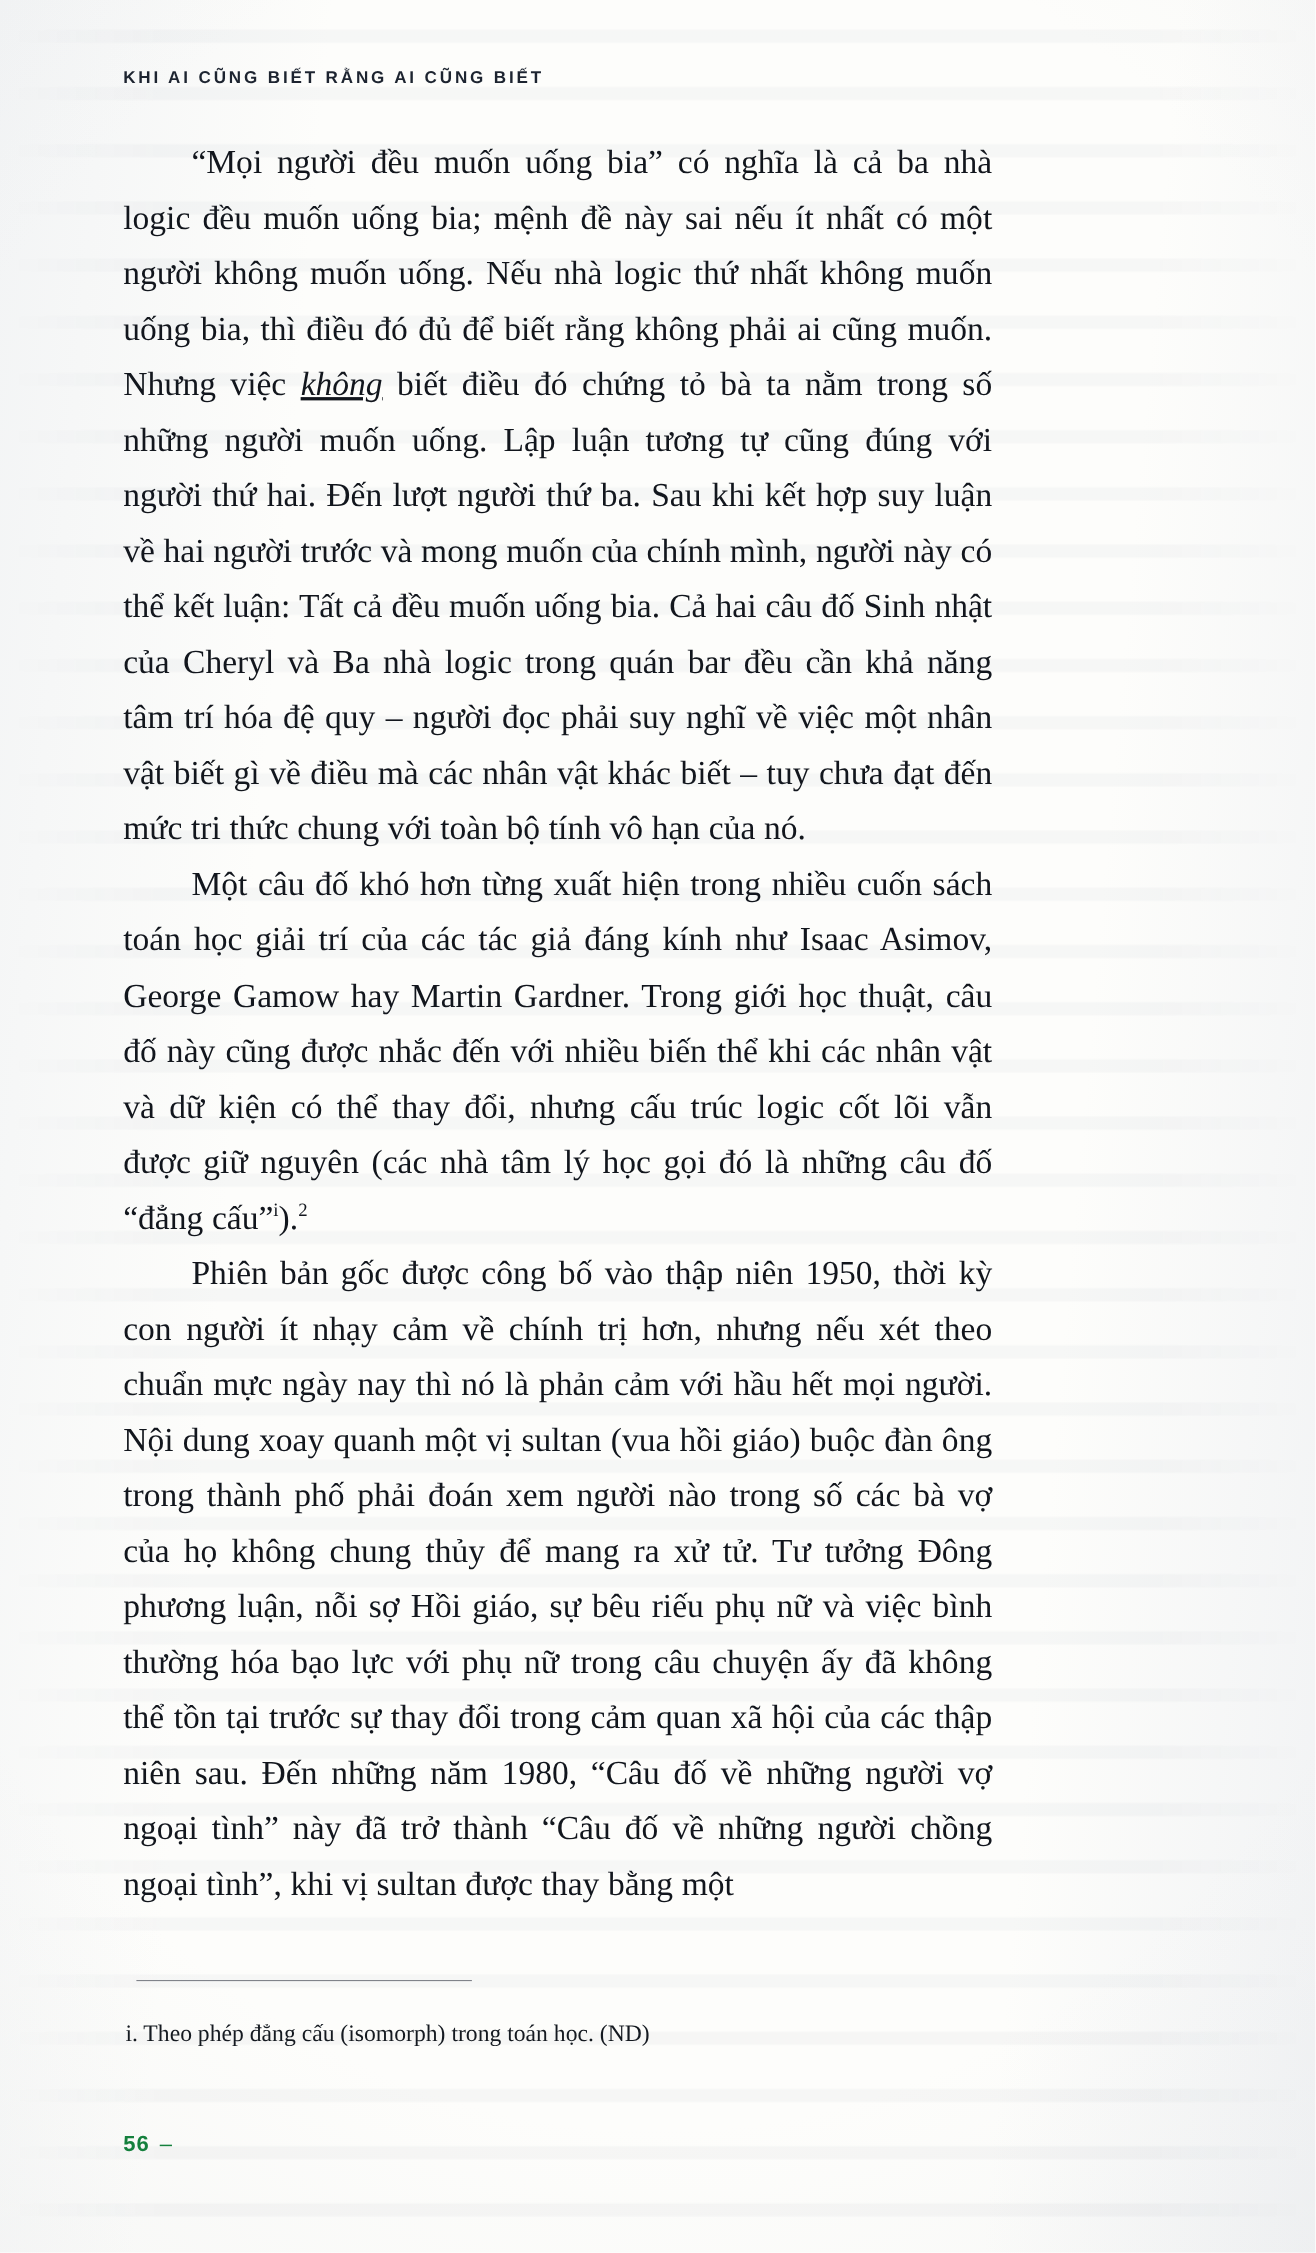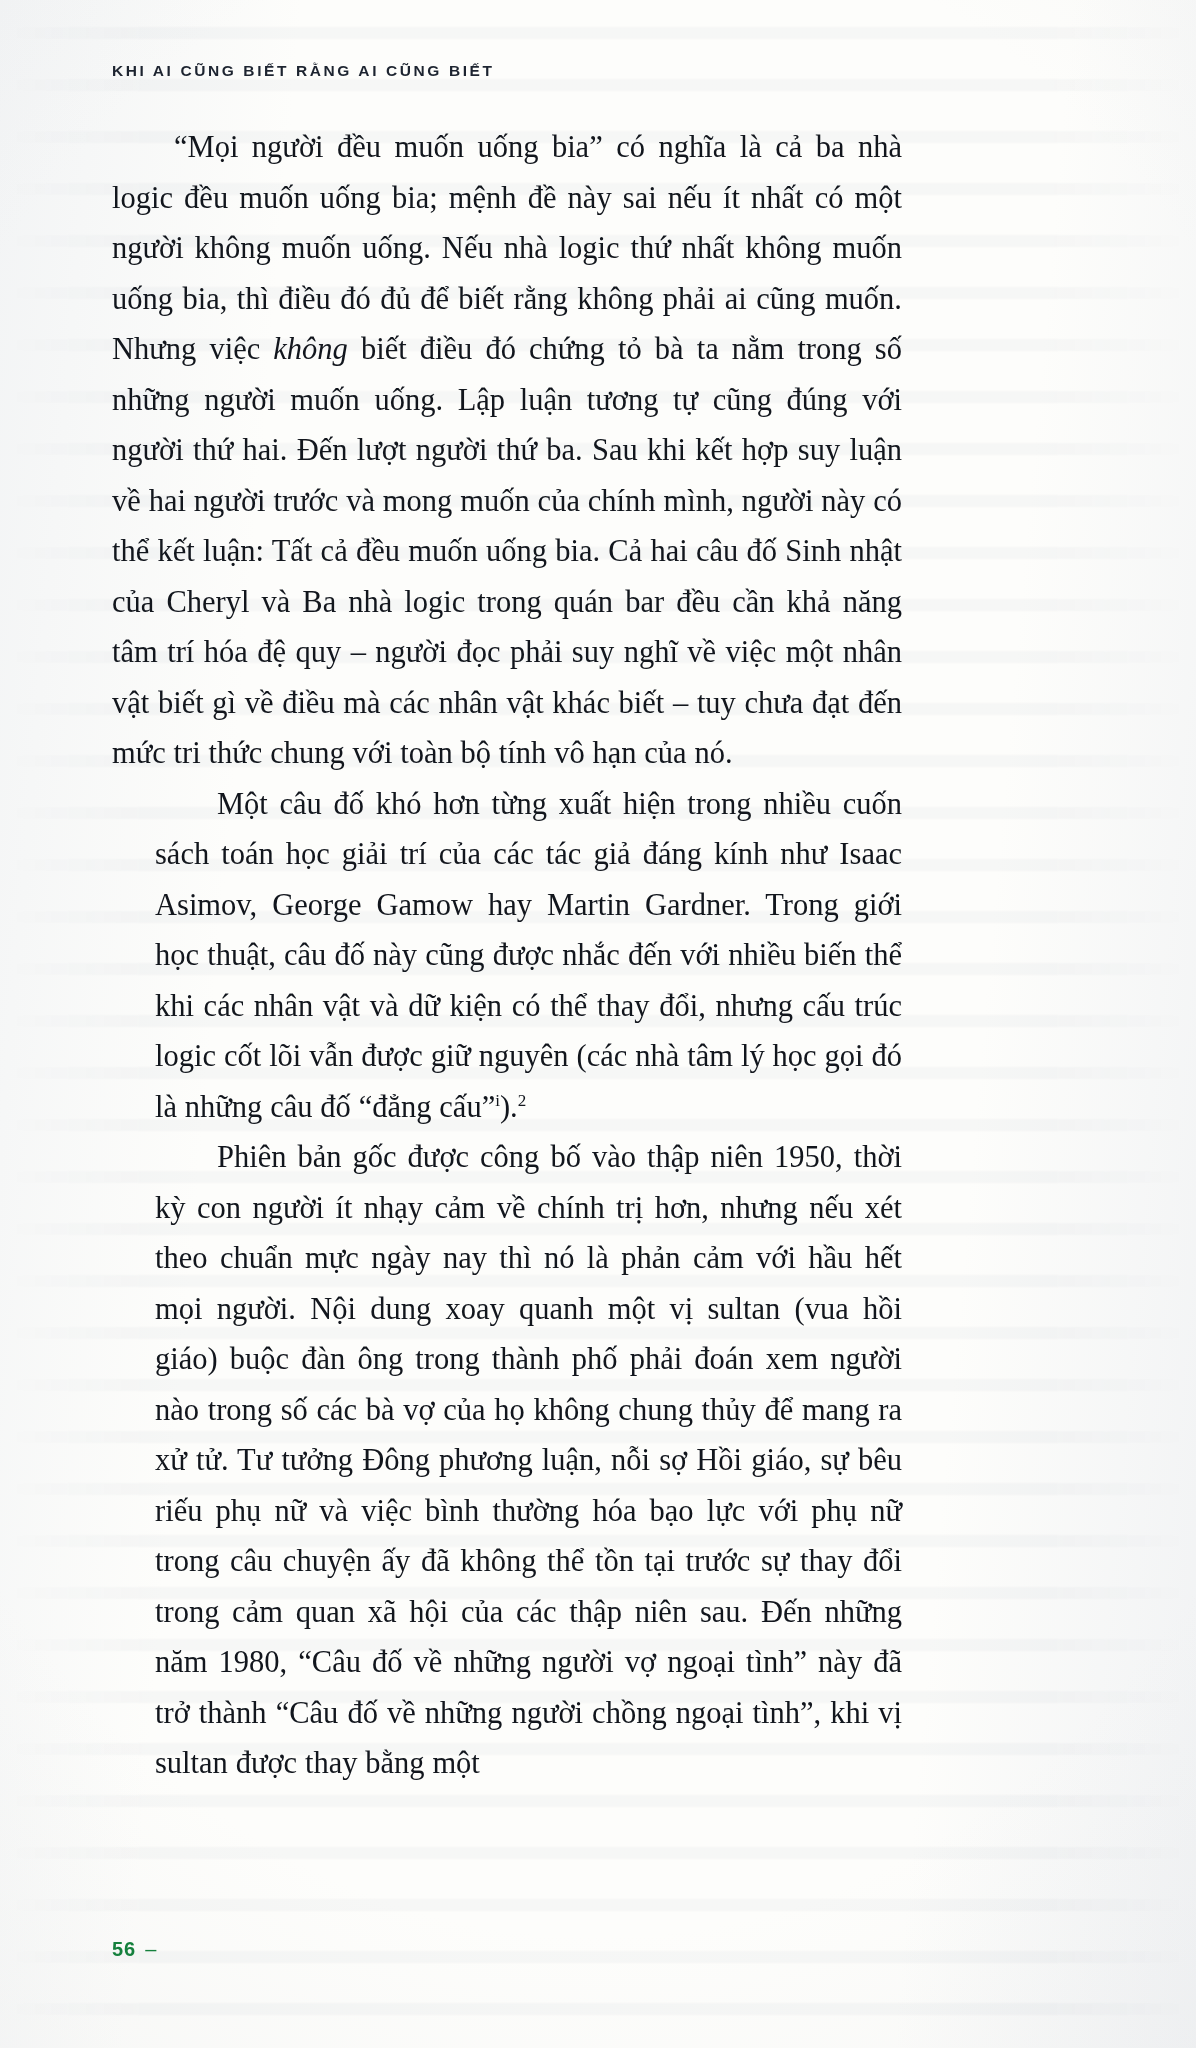--- a/index.html
+++ b/index.html
@@ -83,25 +83,25 @@
     line-height: 50.5px;
     color: #12161d;
     text-align: justify;
     text-indent: 62px;
     text-justify: inter-word;
     word-spacing: 0.2px;
     -webkit-font-smoothing: antialiased;
   }
   p.para + p.para {
     margin-top: 0px;
-    margin-left: 43px;
   }
 
   em.it {
     font-style: italic;
+    text-decoration: underline;
   }
 
   sup.fn {
     font-size: 0.56em;
     vertical-align: super;
     line-height: 0;
   }
 
   .footnote-zone {
     position: absolute;
@@ -155,18 +155,22 @@
     <div class="body-text">
 
       <p class="para"><span>“Mọi người đều muốn uống bia” có nghĩa là cả ba nhà logic đều muốn uống bia; mệnh đề này sai nếu ít nhất có một người không muốn uống. Nếu nhà logic thứ nhất không muốn uống bia, thì điều đó đủ để biết rằng không phải ai cũng muốn. Nhưng việc </span><em class="it">không</em><span> biết điều đó chứng tỏ bà ta nằm trong số những người muốn uống. Lập luận tương tự cũng đúng với người thứ hai. Đến lượt người thứ ba. Sau khi kết hợp suy luận về hai người trước và mong muốn của chính mình, người này có thể kết luận: Tất cả đều muốn uống bia. Cả hai câu đố Sinh nhật của Cheryl và Ba nhà logic trong quán bar đều cần khả năng tâm trí hóa đệ quy – người đọc phải suy nghĩ về việc một nhân vật biết gì về điều mà các nhân vật khác biết – tuy chưa đạt đến mức tri thức chung với toàn bộ tính vô hạn của nó.</span></p>
 
       <p class="para"><span>Một câu đố khó hơn từng xuất hiện trong nhiều cuốn sách toán học giải trí của các tác giả đáng kính như Isaac Asimov, George Gamow hay Martin Gardner. Trong giới học thuật, câu đố này cũng được nhắc đến với nhiều biến thể khi các nhân vật và dữ kiện có thể thay đổi, nhưng cấu trúc logic cốt lõi vẫn được giữ nguyên (các nhà tâm lý học gọi đó là những câu đố “đẳng cấu”</span><sup class="fn">i</sup><span>).</span><sup class="fn">2</sup></p>
 
       <p class="para">Phiên bản gốc được công bố vào thập niên 1950, thời kỳ con người ít nhạy cảm về chính trị hơn, nhưng nếu xét theo chuẩn mực ngày nay thì nó là phản cảm với hầu hết mọi người. Nội dung xoay quanh một vị sultan (vua hồi giáo) buộc đàn ông trong thành phố phải đoán xem người nào trong số các bà vợ của họ không chung thủy để mang ra xử tử. Tư tưởng Đông phương luận, nỗi sợ Hồi giáo, sự bêu riếu phụ nữ và việc bình thường hóa bạo lực với phụ nữ trong câu chuyện ấy đã không thể tồn tại trước sự thay đổi trong cảm quan xã hội của các thập niên sau. Đến những năm 1980, “Câu đố về những người vợ ngoại tình” này đã trở thành “Câu đố về những người chồng ngoại tình”, khi vị sultan được thay bằng một</p>
 
     </div>
 
+    <div class="footnote-zone">
+      <div class="footnote-rule"></div>
+      <p class="footnote-text">i. Theo phép đẳng cấu (isomorph) trong toán học. (ND)</p>
+    </div>
 
   </div>
 
   <div class="folio"><span>56</span><span class="dash">–</span></div>
 
 </div>
 
 </body></html>

